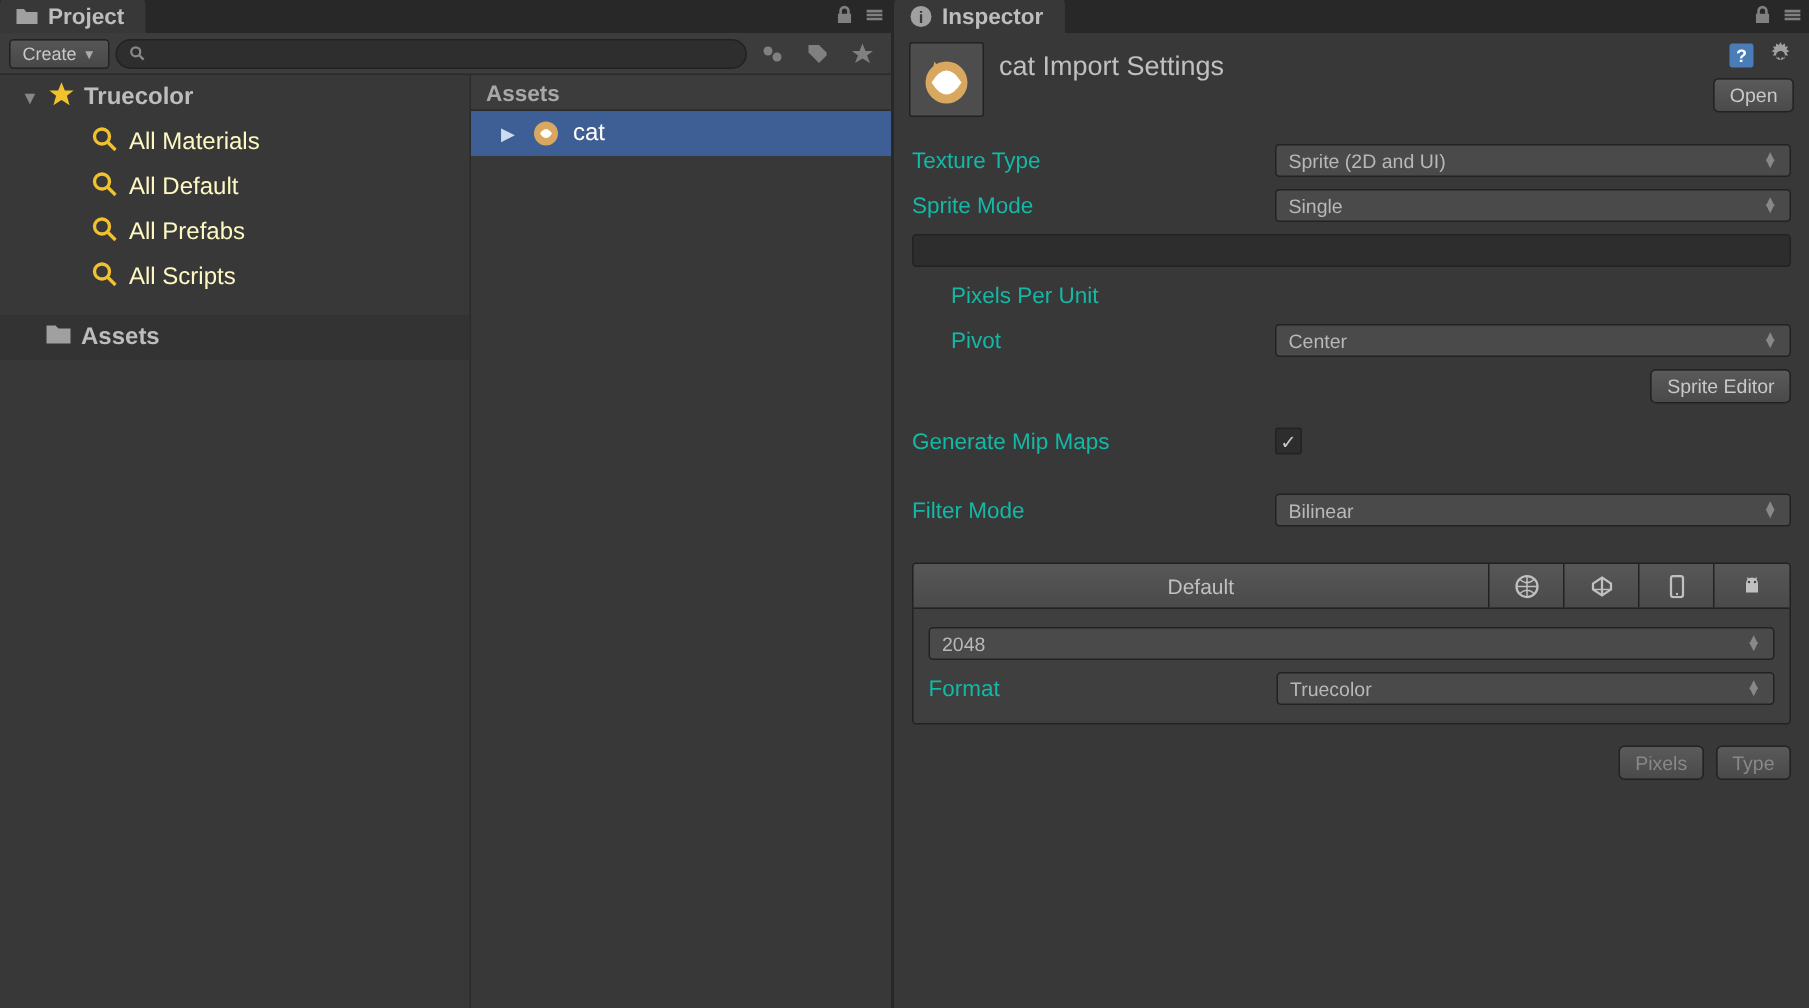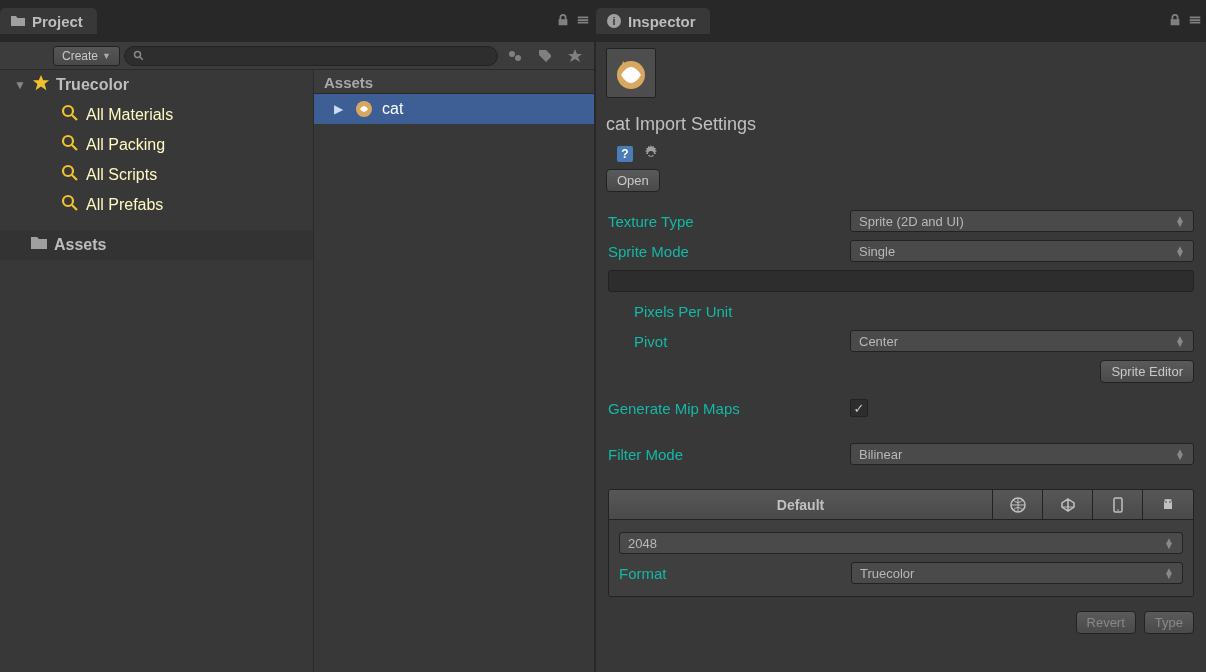--- a/index.html
+++ b/index.html
@@ -2,28 +2,28 @@
 <html><head>
 <meta charset="utf-8">
 <style>
 * { box-sizing: border-box; margin: 0; padding: 0; font-family: "Lucida Grande", "Segoe UI", sans-serif; }
 body { background: #282828; width: 1206px; height: 672px; display: flex; color: #c8c8c8; font-size: 14px; overflow: hidden; }
 
 .panel { display: flex; flex-direction: column; background: #383838; }
 .panel-left { width: 596px; border-right: 2px solid #282828; }
 .panel-right { flex: 1; }
 
-.tab-header { height: 42px; display: flex; align-items: center; background: #282828; padding: 0 4px 0 0; }
+.tab-header { height: 22px; display: flex; align-items: center; background: #282828; padding: 0 4px 0 0; }
 .tab { display: flex; align-items: center; gap: 6px; background: #383838; border-radius: 5px 5px 0 0; height: 26px; padding: 0 14px 0 10px; font-size: 15px; color: #bdbdbd; font-weight: bold;}
 .tab .icn { width: 16px; height: 16px; display:flex; align-items:center; justify-content:center;}
 .tab-header .spacer { flex:1; }
 .lock-icn svg, .menu-icn svg { width:14px; height:14px; fill:#808080;}
 
 .toolbar { height: 28px; background: #3c3c3c; border-bottom: 1px solid #2a2a2a; display: flex; align-items: center; padding: 0 6px; gap: 4px; }
-.create-btn { height: 20px; padding: 0 8px; background: linear-gradient(#565656,#484848); border: 1px solid #222; border-radius: 3px; font-size: 12px; color:#c8c8c8; display:flex; align-items:center; gap:4px;margin-left:47px;}
+.create-btn { height: 20px; padding: 0 8px; background: linear-gradient(#565656,#484848); border: 1px solid #222; border-radius: 3px; font-size: 12px; color:#c8c8c8; display:flex; align-items:center; gap:4px;}
 .search-field { flex: 1; height: 20px; background: #2e2e2e; border: 1px solid #222; border-radius: 10px; display:flex; align-items:center; padding:0 8px;}
 .search-field svg { width:12px; height:12px; fill:#888; }
 .tool-icn { width: 26px; height: 22px; display:flex; align-items:center; justify-content:center; }
 .tool-icn svg { width:16px; height:16px; fill:#808080; }
 
 .project-split { display:flex; flex:1; }
 .tree-col { width: 314px; background:#383838; border-right:1px solid #2a2a2a; }
 .list-col { flex:1; background:#383838; }
 
 .col-header { height: 24px; background:#3c3c3c; border-bottom:1px solid #2a2a2a; padding: 4px 10px; font-size:15px; font-weight:bold; color:#a8a8a8; }
@@ -36,42 +36,42 @@
 .mag-icn svg { width:20px; height:20px; fill:none; stroke:#f2c12e; stroke-width:2.2; }
 .folder-icn svg { width:18px; height:18px; fill:#a0a0a0; }
 .foldout { color:#888; font-size:12px; width:12px; }
 
 .listitem { height: 30px; display:flex; align-items:center; gap:8px; padding-left: 20px; font-size:16px; }
 .listitem.selected { background:#3e5f96; color:#fff; }
 .listitem .thumb { width:20px; height:20px; border-radius:2px; display:flex; align-items:center; justify-content:center; }
 
 
 .insp-body { flex:1; background:#383838; padding: 0; overflow:hidden; }
-.header-row { padding: 6px 10px 4px 10px; display:flex; gap:10px; align-items:flex-start;flex-direction:column; }
+.header-row { padding: 6px 10px 4px 10px; display:flex; gap:10px; align-items:flex-start; }
 .asset-thumb { width:50px; height:50px; background:#4d4d4d; border:1px solid #222; border-radius:2px; display:flex; align-items:center; justify-content:center; font-size:30px;}
 .asset-title { font-size:18px; color:#c0c0c0; flex:1; padding-top:6px;}
 .head-btns { display:flex; flex-direction:column; align-items:flex-end; gap:6px;}
 .icon-row { display:flex; gap:8px;}
 .help-icn, .cog-icn { width:18px; height:18px; }
 .open-btn, .small-btn { background:linear-gradient(#5a5a5a,#4a4a4a); border:1px solid #222; border-radius:4px; color:#c8c8c8; font-size:13px; padding:3px 10px; }
 
 .prop-group { padding: 10px 12px 8px 12px; }
 .prop-row { display:flex; align-items:center; height: 30px; font-size:15px; }
 .prop-row.indent .lbl { padding-left: 26px; }
 .lbl { width: 242px; color:#14b8a6; }
 .ctl { flex:1; }
 .dropdown { width:100%; height:22px; background:#4a4a4a; border:1px solid #222; border-radius:3px; padding:0 8px; font-size:13px; color:#b8b8b8; display:flex; align-items:center; justify-content:space-between;}
 .dropdown .arr { color:#888; font-size:10px; display:flex; flex-direction:column; line-height:5px;}
 .textfield { width:100%; height:22px; background:#2d2d2d; border:1px solid #222; border-radius:3px; padding:0 8px; font-size:13px; color:#c8c8c8;}
 .checkbox { width:18px; height:18px; background:#2d2d2d; border:1px solid #222; border-radius:2px; display:flex; align-items:center; justify-content:center; color:#c8c8c8; font-size:13px;}
 .right-align { display:flex; justify-content:flex-end; padding-top:4px;}
 
 .platform-bar { margin:12px 12px 0 12px; border:1px solid #222; border-radius:3px; overflow:hidden;}
 .platform-tabs { display:flex; height:30px; background:linear-gradient(#575757,#4a4a4a); border-bottom:1px solid #222;}
-.ptab { flex:1; display:flex; align-items:center; justify-content:center; border-right:1px solid #222; color:#c0c0c0; font-size:14px;font-weight:bold;}
+.ptab { flex:1; display:flex; align-items:center; justify-content:center; border-right:1px solid #222; color:#c0c0c0; font-size:14px;}
 .ptab:last-child{border-right:none;}
 .ptab.icon-only{ flex:0 0 50px;}
 .ptab svg{width:16px;height:16px;fill:#c0c0c0;}
 .platform-body { padding:8px 10px; background:#3f3f3f;}
 
 .footer { display:flex; justify-content:flex-end; gap:8px; padding:14px 12px;}
 .footer .small-btn { color:#888;}
 </style>
 </head>
 <body>
@@ -138,35 +138,35 @@
               <circle cx="8" cy="8" r="5"></circle>
               <path d="M12 12l5 5"></path>
             </svg></span>
         <span>All Materials</span>
       </div>
       <div class="tree-row sub">
         <span class="mag-icn"><svg viewBox="0 0 20 20">
               <circle cx="8" cy="8" r="5"></circle>
               <path d="M12 12l5 5"></path>
             </svg></span>
-        <span>All Packing</span>
+        <span>All Default</span>
       </div>
       <div class="tree-row sub">
         <span class="mag-icn"><svg viewBox="0 0 20 20">
               <circle cx="8" cy="8" r="5"></circle>
               <path d="M12 12l5 5"></path>
             </svg></span>
-        <span>All Scripts</span>
+        <span>All Prefabs</span>
       </div>
       <div class="tree-row sub">
         <span class="mag-icn"><svg viewBox="0 0 20 20">
               <circle cx="8" cy="8" r="5"></circle>
               <path d="M12 12l5 5"></path>
             </svg></span>
-        <span>All Prefabs</span>
+        <span>All Scripts</span>
       </div>
       <div style="height:10px"></div>
       <div class="tree-row fav assets-row" style="padding-left:30px;">
         <span class="folder-icn"><svg viewBox="0 0 18 18">
               <path d="M1 3h6l2 2h8v10H1z"></path>
             </svg></span>
         <span>Assets</span>
       </div>
     </div>
 
@@ -335,17 +335,17 @@
               <div class="dropdown">
                 <span>Truecolor</span>
                 <span class="arr">▲<br>▼</span>
               </div>
             </div>
         </div>
       </div>
     </div>
 
     <div class="footer">
-      <button class="small-btn"><span>Revert</span></button>
+      <button class="small-btn"><span>Pixels</span></button>
       <button class="small-btn"><span>Type</span></button>
     </div>
   </div>
 </div>
 
 </body></html>

